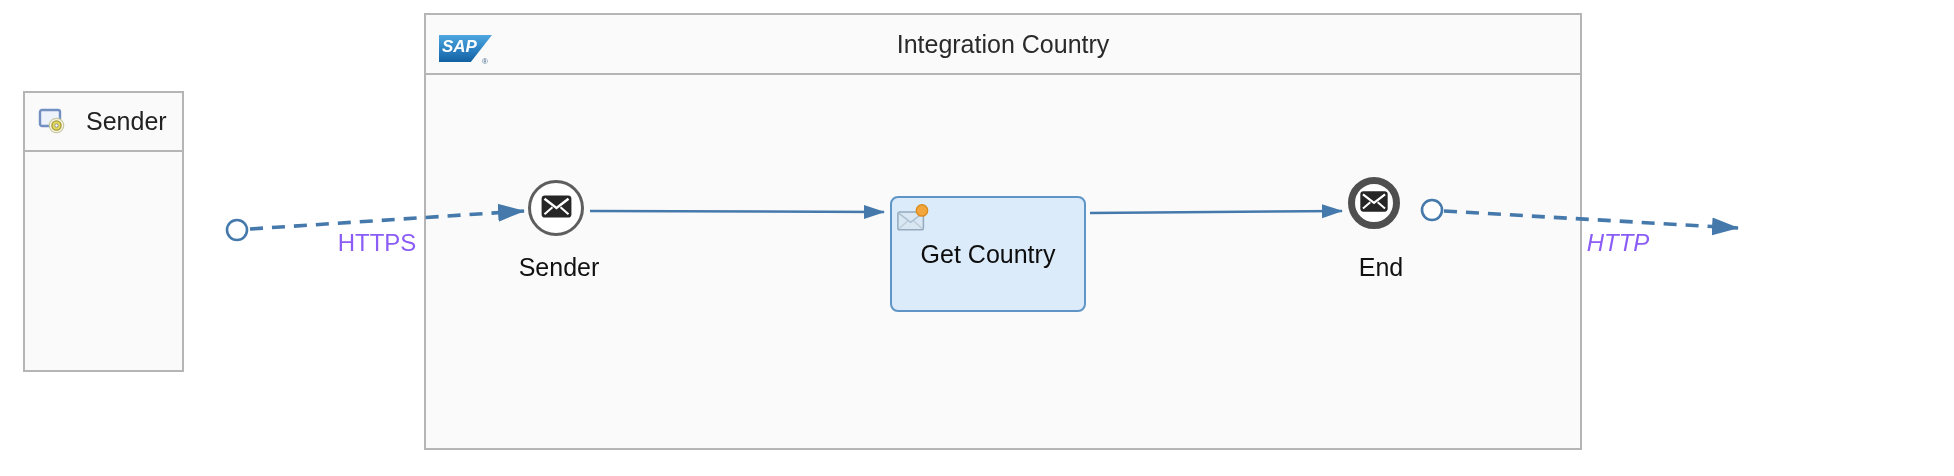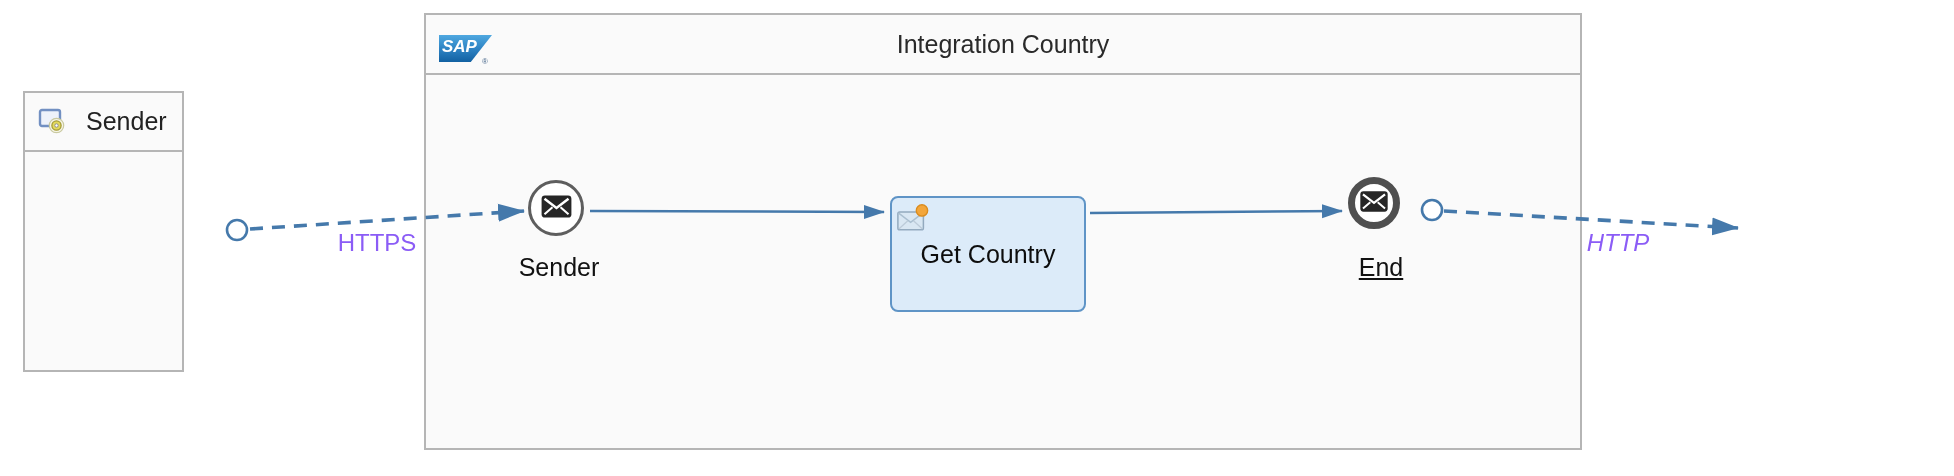--- a/index.html
+++ b/index.html
@@ -132,21 +132,21 @@
 
     <div class="event event-end abs">
       <span>
         <svg viewBox="0 0 34 26" width="30" height="23">
           <rect x="1.5" y="1.5" width="31" height="23" rx="3.5" fill="#262626"></rect>
           <path d="M4.5 5 L17 14.5 L29.5 5" fill="none" stroke="#ffffff" stroke-width="2.6"></path>
           <path d="M4.5 21 L12.8 13.8 M29.5 21 L21.2 13.8" fill="none" stroke="#ffffff" stroke-width="2.2"></path>
         </svg>
       </span>
     </div>
-    <div class="event-label abs" style="left:955px;top:238px;text-decoration:underline;">End</div>
+    <div class="event-label abs" style="left:955px;top:238px;">End</div>
   </div>
 
   <svg class="wires" width="1954" height="476" viewBox="0 0 1954 476">
     <defs>
       <marker id="arrowBig" markerUnits="userSpaceOnUse" markerWidth="28" markerHeight="20" refX="26" refY="10" orient="auto">
         <path d="M0,1 L27,10 L0,19 Z" class="arrowfill"></path>
       </marker>
       <marker id="arrowSm" markerUnits="userSpaceOnUse" markerWidth="22" markerHeight="16" refX="20" refY="8" orient="auto">
         <path d="M0,1 L21,8 L0,15 Z" class="arrowfill"></path>
       </marker>

